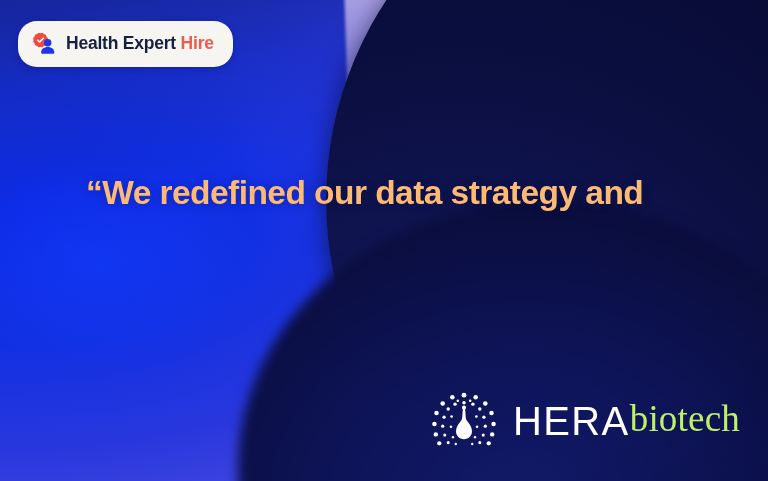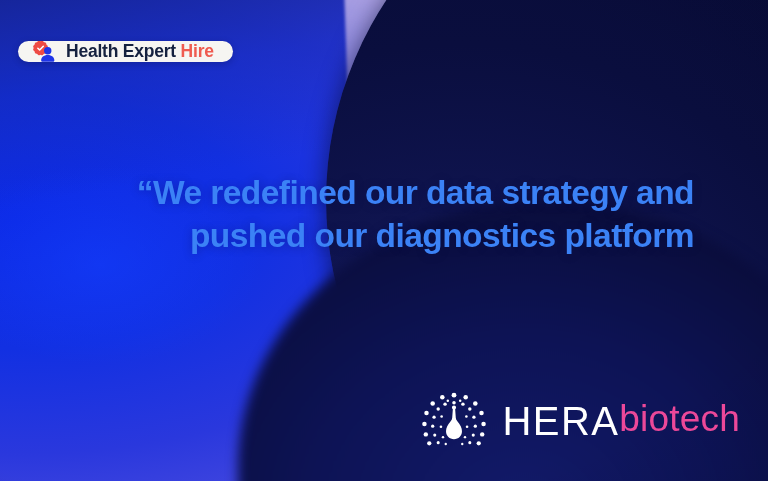--- a/index.html
+++ b/index.html
@@ -68,47 +68,46 @@
   .bg-vignette {
     position:absolute; inset:0;
     background:radial-gradient(120% 108% at 34% 48%, rgba(0,0,0,0) 54%, rgba(4,6,40,.30) 100%);
     pointer-events:none;
   }
 
   
   .brand-pill {
     position:absolute;
     left:18px; top:21px;
-    height:21px;
+    height:46px;
     display:flex; align-items:center; gap:9px;
     padding:0 19px 0 14px;
     background:#f6f5f2;
     border-radius:19px;
     box-shadow:0 2px 7px rgba(4,8,50,.24);
     white-space:nowrap;
-    margin-top:20px;
   }
   .brand-mark { position:relative; width:25px; height:22px; flex:0 0 auto; }
   .brand-mark svg { display:block; width:25px; height:22px; }
   .brand-text {
     font-size:17.5px;
     font-weight:bold;
     letter-spacing:-.22px;
     line-height:1;
   }
   .brand-text .t-dark { color:#15213f; }
   .brand-text .t-red  { color:#ef5b50; }
 
   
   .quote {
     position:absolute;
     left:12px; right:0;
     top:172px;
-    text-align:right;
-    color:#3b82f6;
+    text-align:left;
+    color:#fdba74;
     font-size:33.5px;
     font-weight:bold;
     line-height:1.28;
     letter-spacing:-.55px;
     padding:0 74px;
     text-shadow:0 1px 10px rgba(10,14,70,.30);
   }
   .quote .ql { display:block; }
 
   
@@ -120,25 +119,26 @@
   .hera-mark { width:70px; height:66px; flex:0 0 auto; }
   .hera-mark svg { display:block; width:70px; height:66px; }
   .hera-words { display:flex; flex-direction:row; line-height:.98; }
   .hera-top {
     color:#ffffff;
     font-size:40px;
     font-weight:normal;
     letter-spacing:1.4px;
   }
   .hera-sub {
-    color:#ec4899;
+    color:#bef264;
     font-size:37px;
     font-weight:normal;
     letter-spacing:.2px;
     margin-top:-1px;
+    font-family:Liberation Serif, serif;
   }
 </style>
 </head>
 <body>
 
 <div id="stage">
 
   <div class="bg-base"></div>
   <div class="bg-glow-left"></div>
   <div class="bg-topshade"></div>
@@ -169,21 +169,20 @@
         </g>
       </svg>
     </span>
     <span class="brand-text">
       <span class="t-dark">Health Expert</span><span>&nbsp;</span><span class="t-red">Hire</span>
     </span>
   </div>
 
   <div class="quote">
     <span class="ql">“We redefined our data strategy and</span>
-    <span class="ql">pushed our diagnostics platform</span>
   </div>
 
   <div class="hera">
     <span class="hera-mark">
       <svg viewBox="0 0 100 96" xmlns="http://www.w3.org/2000/svg">
         <g fill="#FFFFFF">
 
           <path d="M50 24 c-1.7 0 -3 1.3 -3 2.9 0 1.0 .5 1.9 1.3 2.4
                    l-.9 12.6 c-.1 1.8 -.8 3.4 -2.0 4.8
                    c-4.6 5.2 -7.0 10.0 -7.0 14.9

